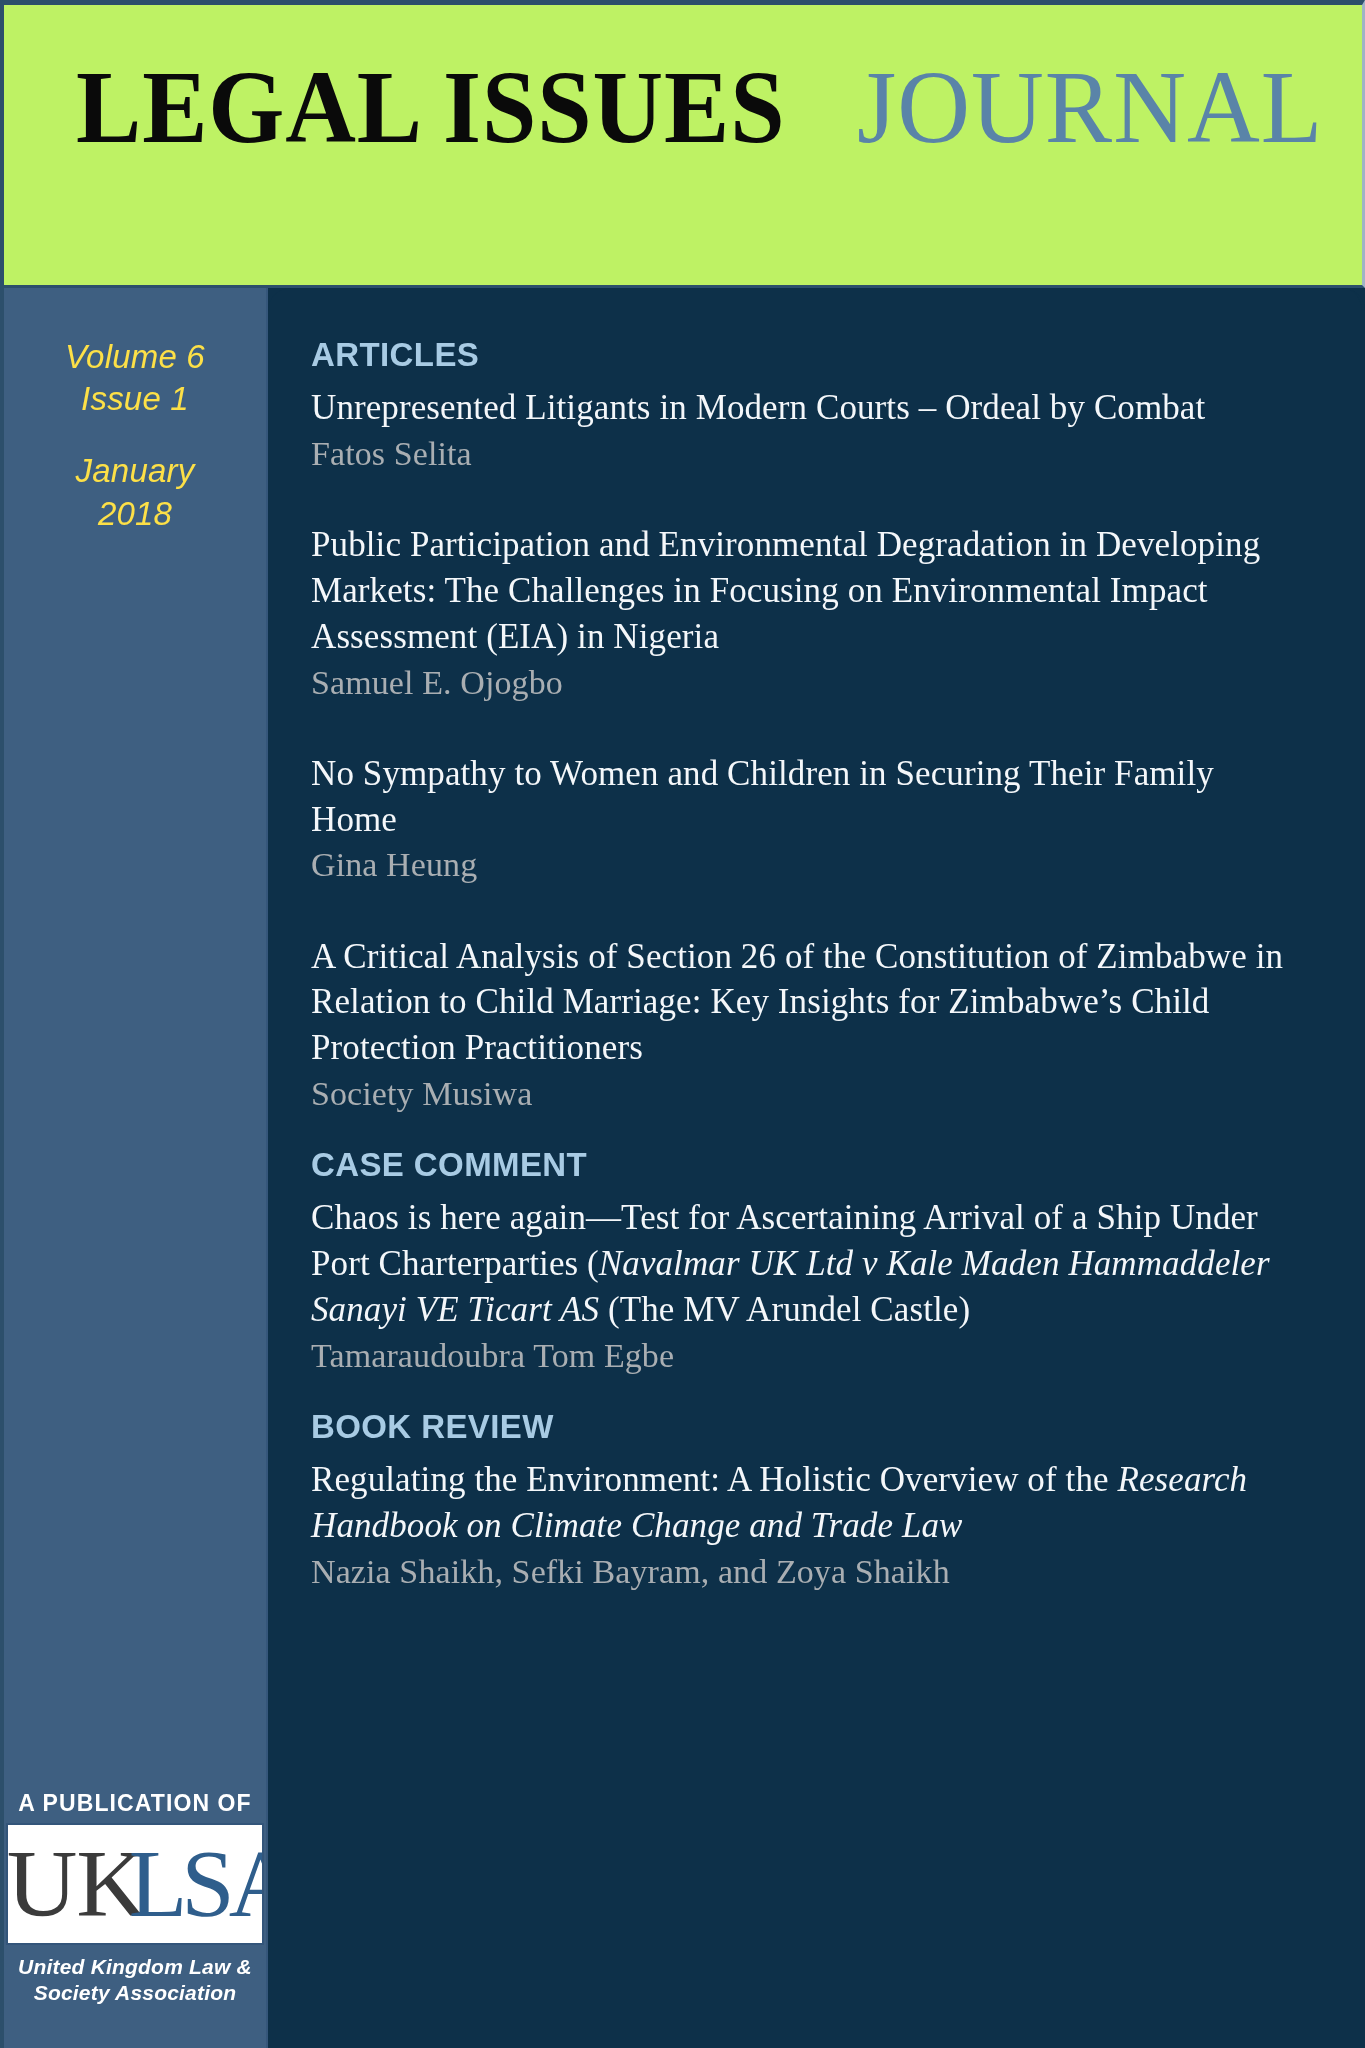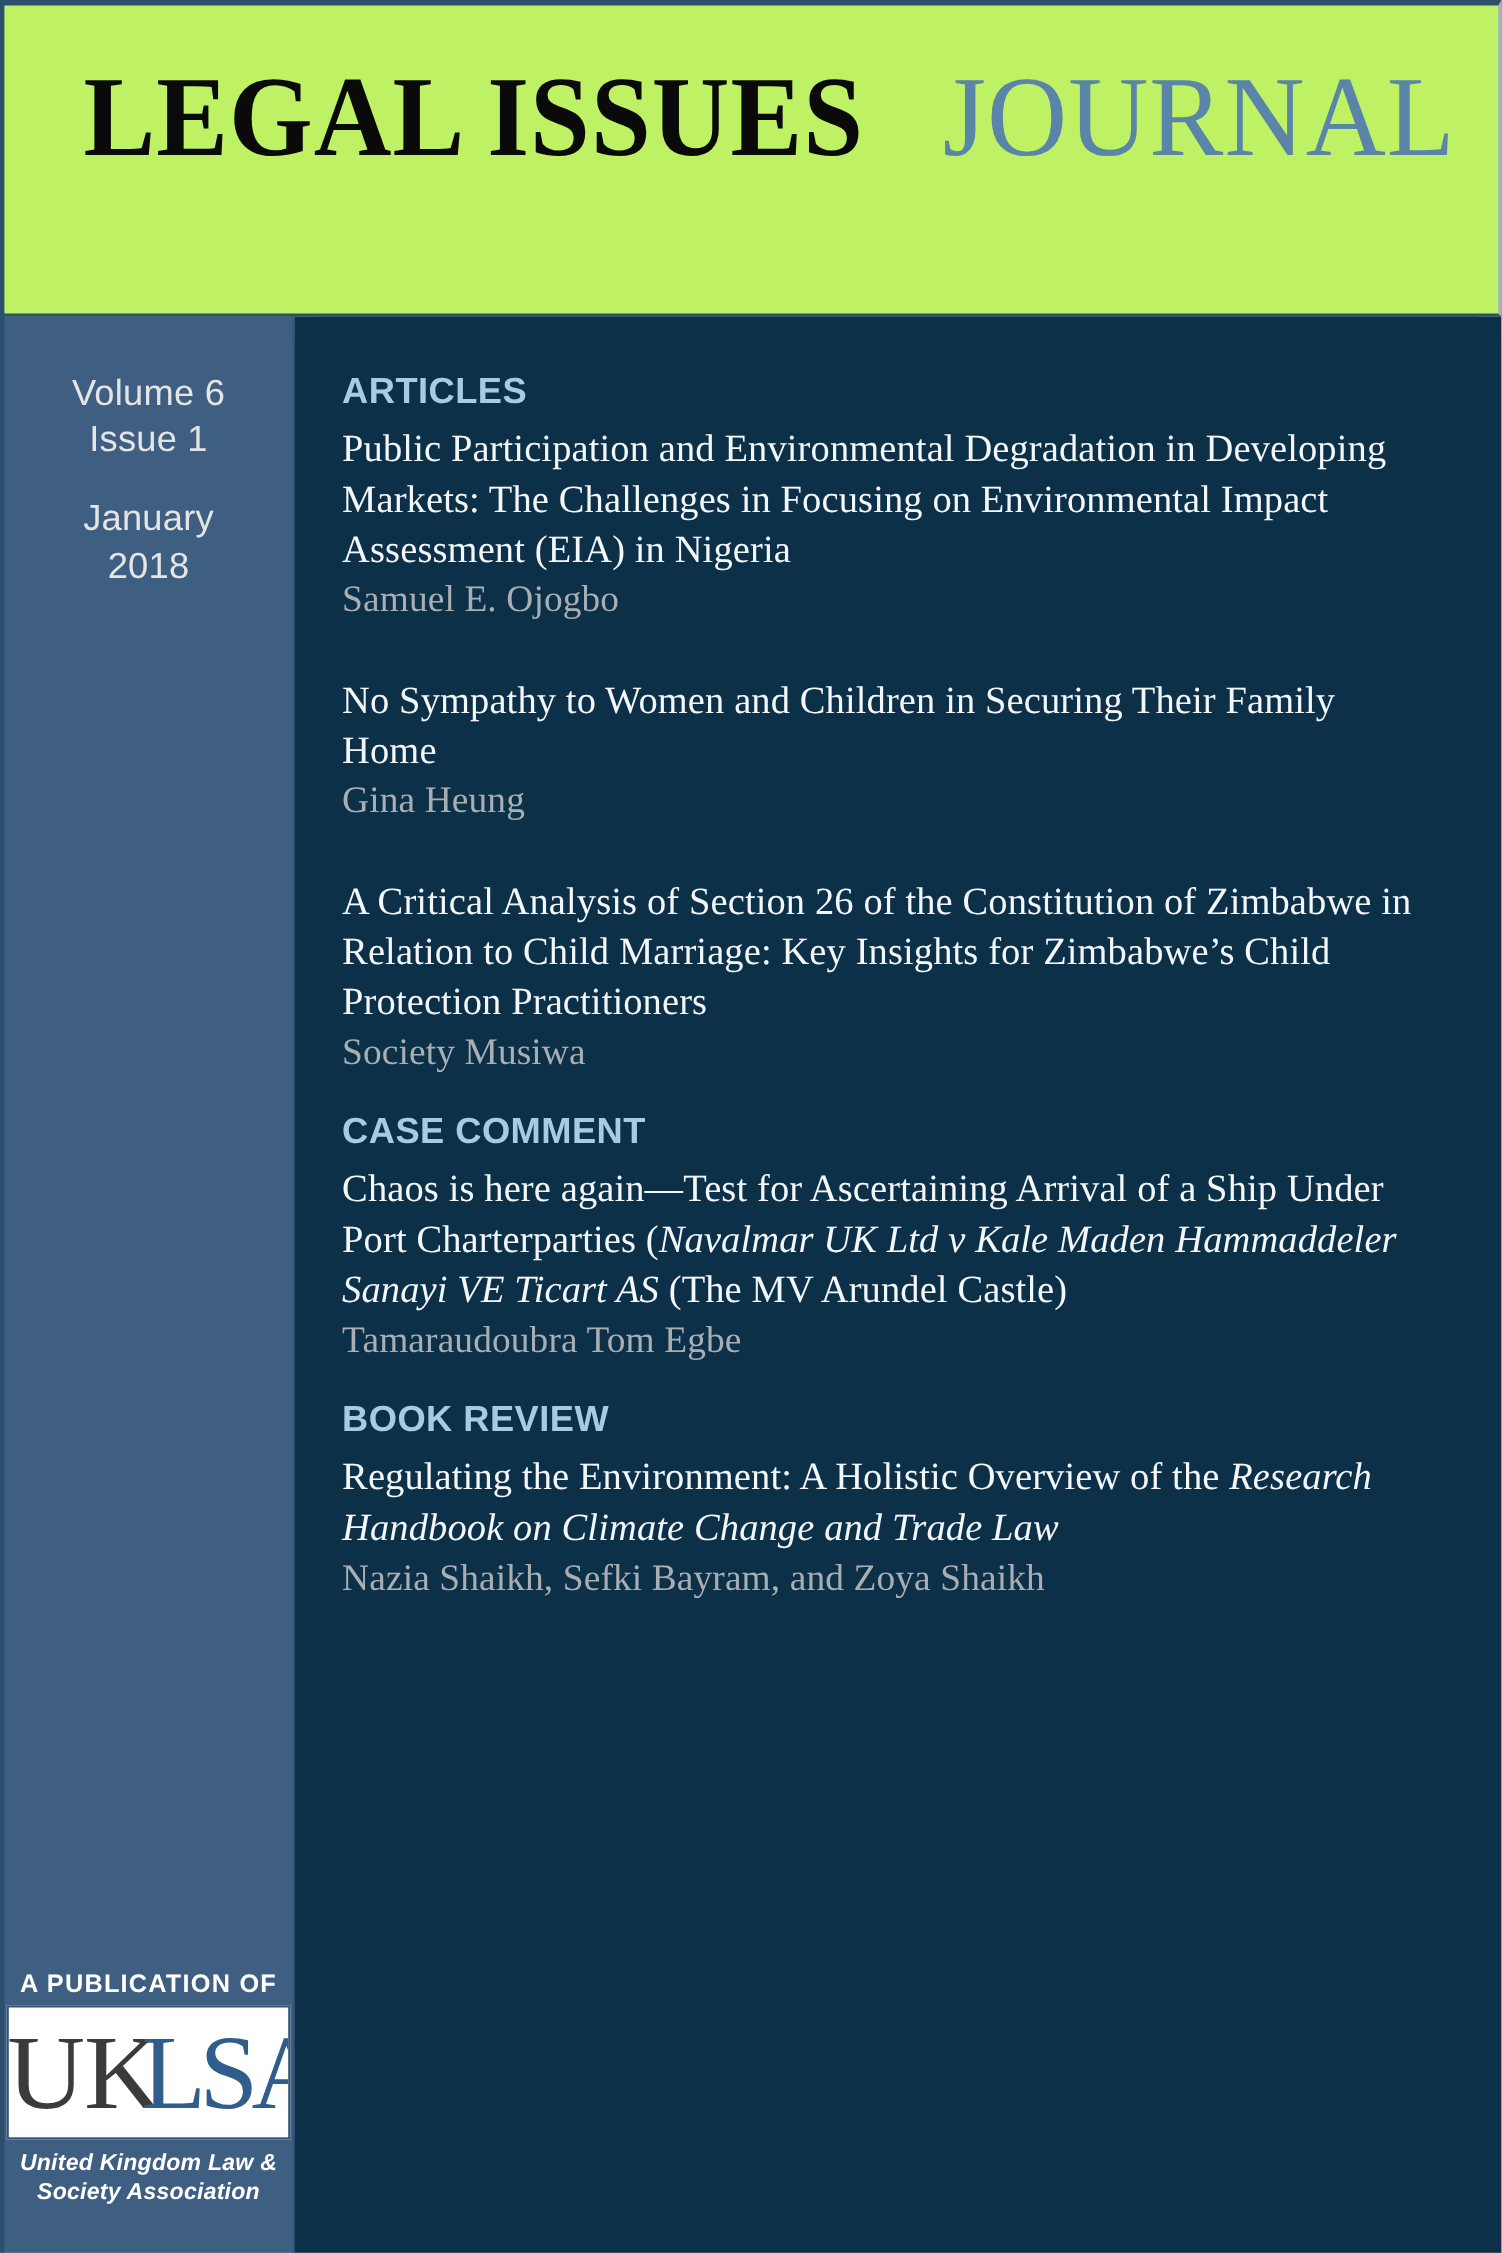--- a/index.html
+++ b/index.html
@@ -75,24 +75,25 @@
     border-left: 4px solid #2c4f6b;
     border-right: 2px solid #35567a;
     box-sizing: border-box;
   }
   .issue-block {
     position: absolute;
     left: 0;
     right: 0;
     top: 48px;
     text-align: center;
-    color: #e5e5e5;
+    color: #fde047;
     font-size: 33px;
     line-height: 1.28;
     letter-spacing: 0.2px;
+    font-style: italic;
   }
   .issue-block .gap {
     display: block;
     height: 30px;
   }
 
   
   .logo-lockup {
     position: absolute;
     left: 2px;
@@ -238,20 +239,24 @@
         <div>Society Association</div>
       </div>
     </div>
 
   </aside>
 
   <main class="toc">
 
     <h2 class="section-head">ARTICLES</h2>
 
+    <div class="entry">
+      <p class="entry-title">Unrepresented Litigants in Modern Courts – Ordeal by Combat</p>
+      <p class="entry-author">Fatos Selita</p>
+    </div>
 
     <div class="entry">
       <p class="entry-title">Public Participation and Environmental Degradation in Developing Markets: The Challenges in Focusing on Environmental Impact Assessment (EIA) in Nigeria</p>
       <p class="entry-author">Samuel E. Ojogbo</p>
     </div>
 
     <div class="entry">
       <p class="entry-title">No Sympathy to Women and Children in Securing Their Family Home</p>
       <p class="entry-author">Gina Heung</p>
     </div>

